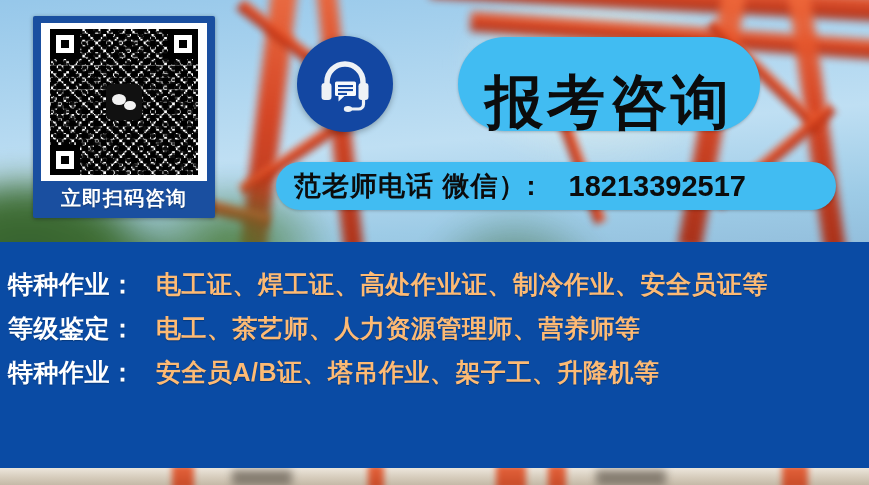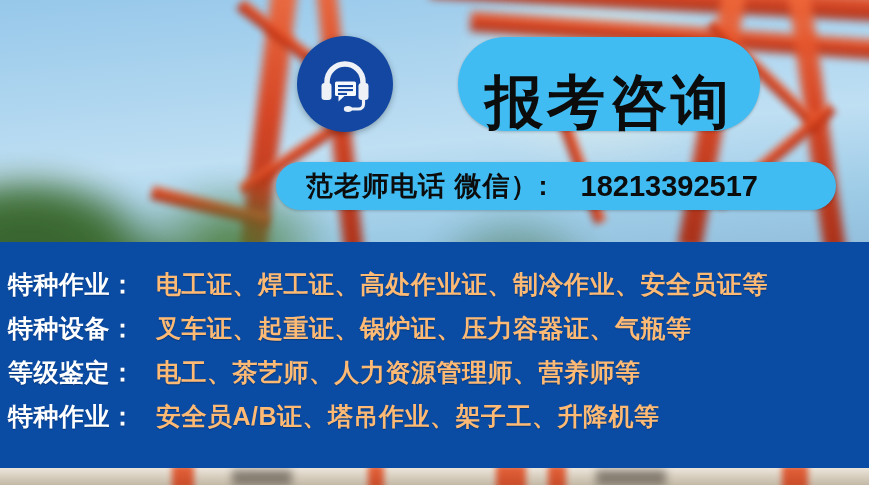--- a/index.html
+++ b/index.html
@@ -209,21 +209,21 @@
     letter-spacing: 4px;
     line-height: 1;
     white-space: nowrap;
   }
   .pill-phone {
     left: 276px;
     top: 162px;
     width: 560px;
     height: 48px;
     justify-content: flex-start;
-    padding-left: 30px;
+    padding-left: 18px;
     box-sizing: border-box;
   }
   .pill-phone .ptxt {
     color: #0c0c0c;
     font-size: 27px;
     font-weight: bold;
     line-height: 1;
     white-space: nowrap;
     letter-spacing: 1px;
   }
@@ -317,20 +317,36 @@
     <div class="beam thin" style="left:690px; top:70px; width:150px; height:12px; transform:rotate(44deg);"></div>
     <div class="beam thin" style="left:700px; top:150px; width:150px; height:12px; transform:rotate(-40deg);"></div>
     <div class="beam thin" style="left:520px; top:160px; width:120px; height:12px; transform:rotate(70deg);"></div>
     <div class="beam thin" style="left:150px; top:200px; width:120px; height:14px; transform:rotate(14deg);"></div>
 
     <div class="bg-foliage"></div>
     <div class="bg-foliage2"></div>
     <div class="bg-ground"></div>
   </div>
 
+  <div class="qr-card">
+    <div class="qr-inner">
+      <div class="qr-bits">
+        <span class="finder tl"></span>
+        <span class="finder tr"></span>
+        <span class="finder bl"></span>
+        <span class="qr-logo">
+          <span class="wechat-mark">
+            <span class="b1"></span>
+            <span class="b2"></span>
+          </span>
+        </span>
+      </div>
+    </div>
+    <div class="qr-caption">立即扫码咨询</div>
+  </div>
 
   <div class="headset-badge">
     <svg width="60" height="60" viewBox="0 0 60 60" aria-hidden="true">
 
       <path d="M12 33 V28 A18 18 0 0 1 48 28 V33" fill="none" stroke="#eef2f6" stroke-width="5.5" stroke-linecap="round"></path>
 
       <rect x="6.5" y="29" width="10" height="17" rx="3.2" fill="#eef2f6"></rect>
       <rect x="43.5" y="29" width="10" height="17" rx="3.2" fill="#eef2f6"></rect>
 
       <path d="M48.5 46 V50 A5 5 0 0 1 43.5 55 H36" fill="none" stroke="#eef2f6" stroke-width="3.2" stroke-linecap="round"></path>
@@ -353,24 +369,20 @@
     <span class="pnum">18213392517</span>
   </div>
 
   <div class="info-panel">
 
     <div class="info-row">
       <span class="info-label">特种作业：</span>
       <span class="info-value">电工证、焊工证、高处作业证、制冷作业、安全员证等</span>
     </div>
 
-    <div class="info-row">
-      <span class="info-label">特种设备：</span>
-      <span class="info-value">叉车证、起重证、锅炉证、压力容器证、气瓶等</span>
-    </div>
 
     <div class="info-row">
       <span class="info-label">等级鉴定：</span>
       <span class="info-value">电工、茶艺师、人力资源管理师、营养师等</span>
     </div>
 
     <div class="info-row">
       <span class="info-label">特种作业：</span>
       <span class="info-value">安全员A/B证、塔吊作业、架子工、升降机等</span>
     </div>

